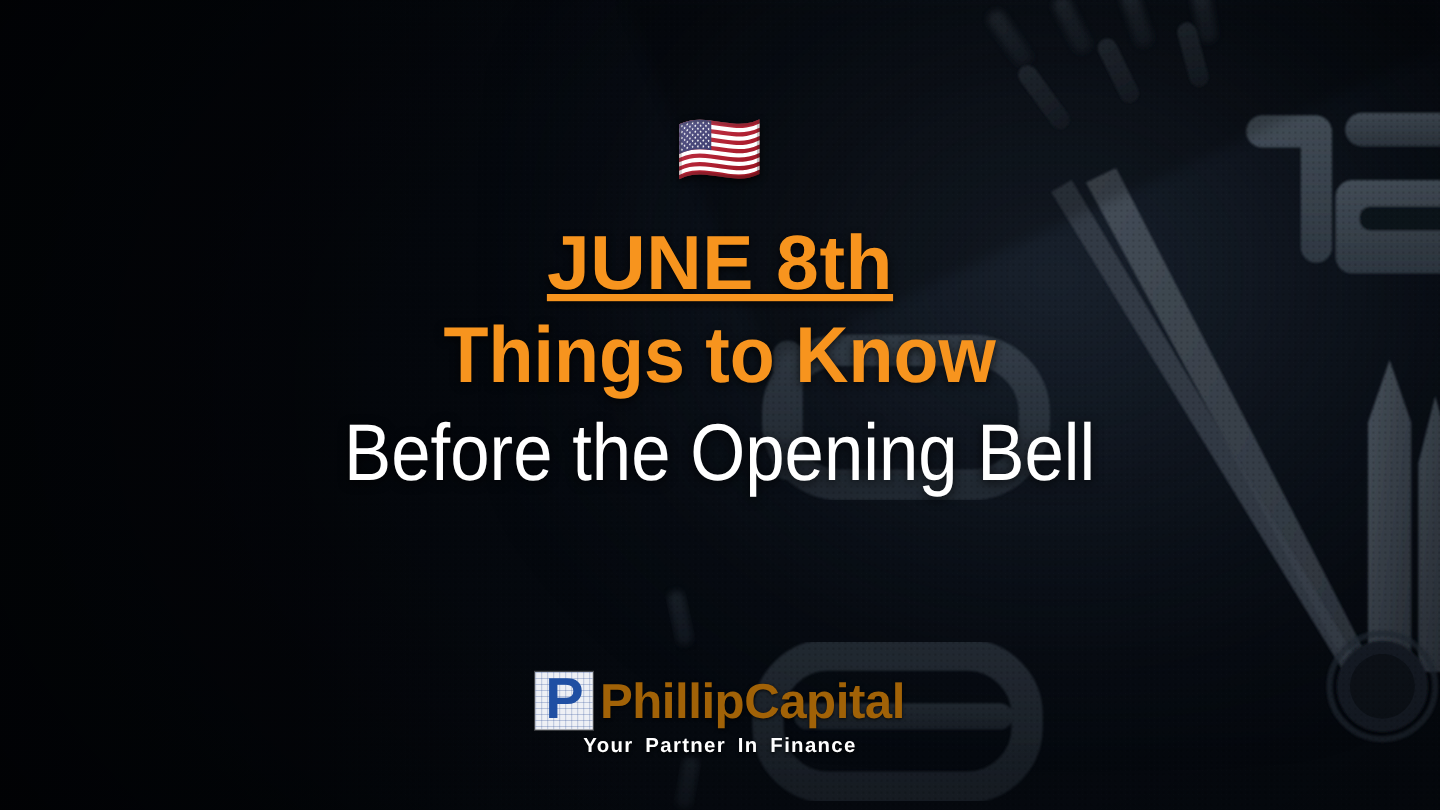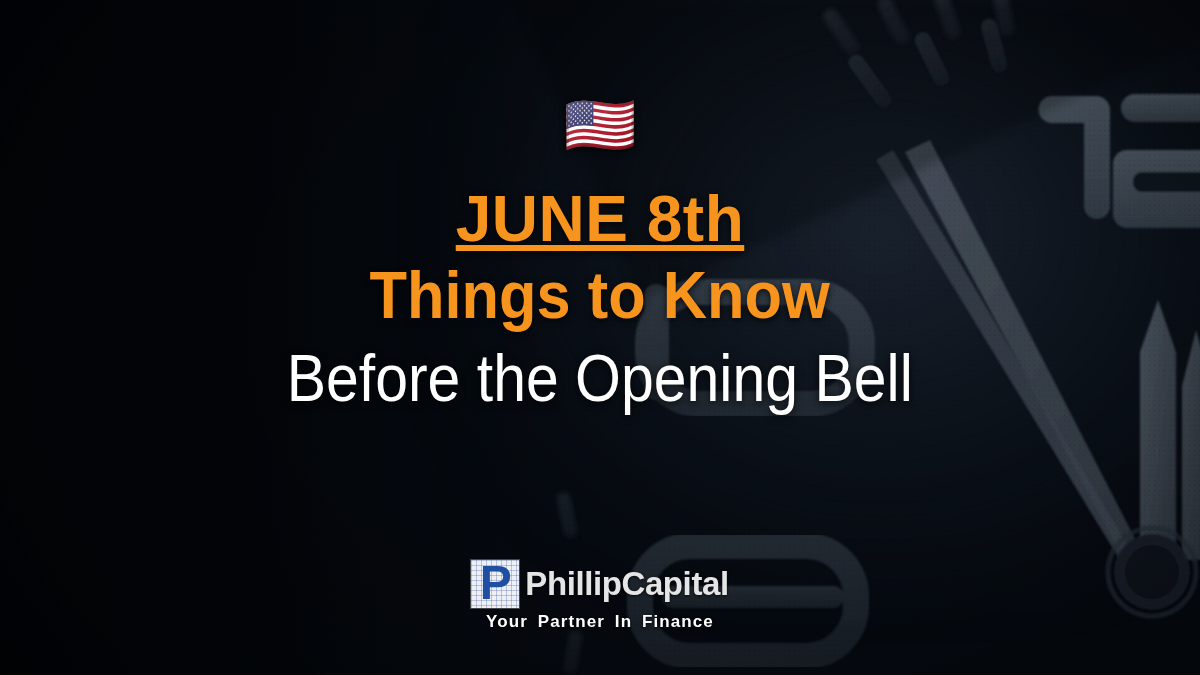--- a/index.html
+++ b/index.html
@@ -177,24 +177,24 @@
     color: #1f4fa3;
     font-family: "Liberation Sans", sans-serif;
     font-weight: bold;
     font-size: 48px;
     line-height: 44px;
     letter-spacing: -1px;
     margin-top: -2px;
     z-index: 2;
   }
   .logo-wordmark {
-    color: #e5e5e5;
-    font-family: "Liberation Sans", sans-serif;
-    font-weight: bold;
-    font-size: 33px;
+    color: #a16207;
+    font-family: "Liberation Sans", sans-serif;
+    font-weight: bold;
+    font-size: 41px;
     line-height: 34px;
     letter-spacing: -0.4px;
     text-shadow: 0 1px 3px rgba(0,0,0,.75);
   }
   .logo-tagline {
     color: #ffffff;
     font-family: "Liberation Sans", sans-serif;
     font-weight: bold;
     font-size: 17px;
     line-height: 20px;

